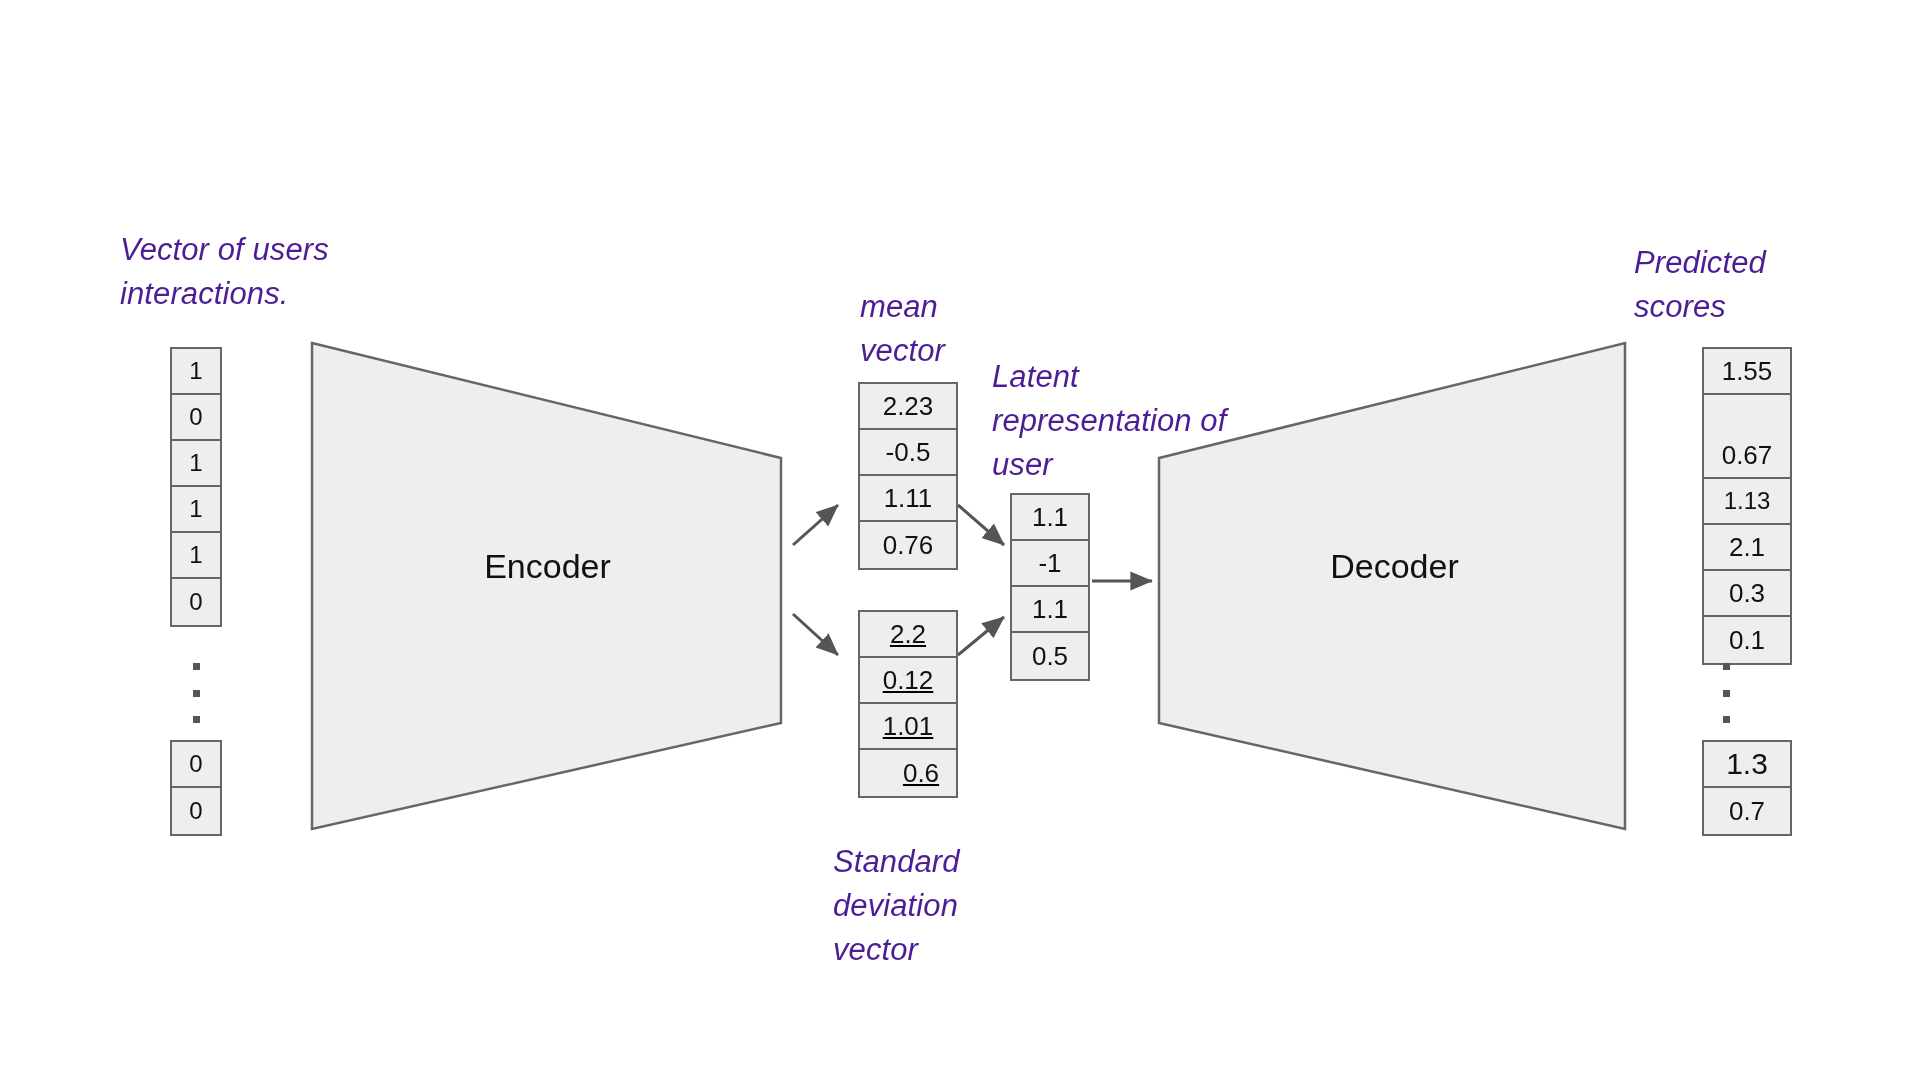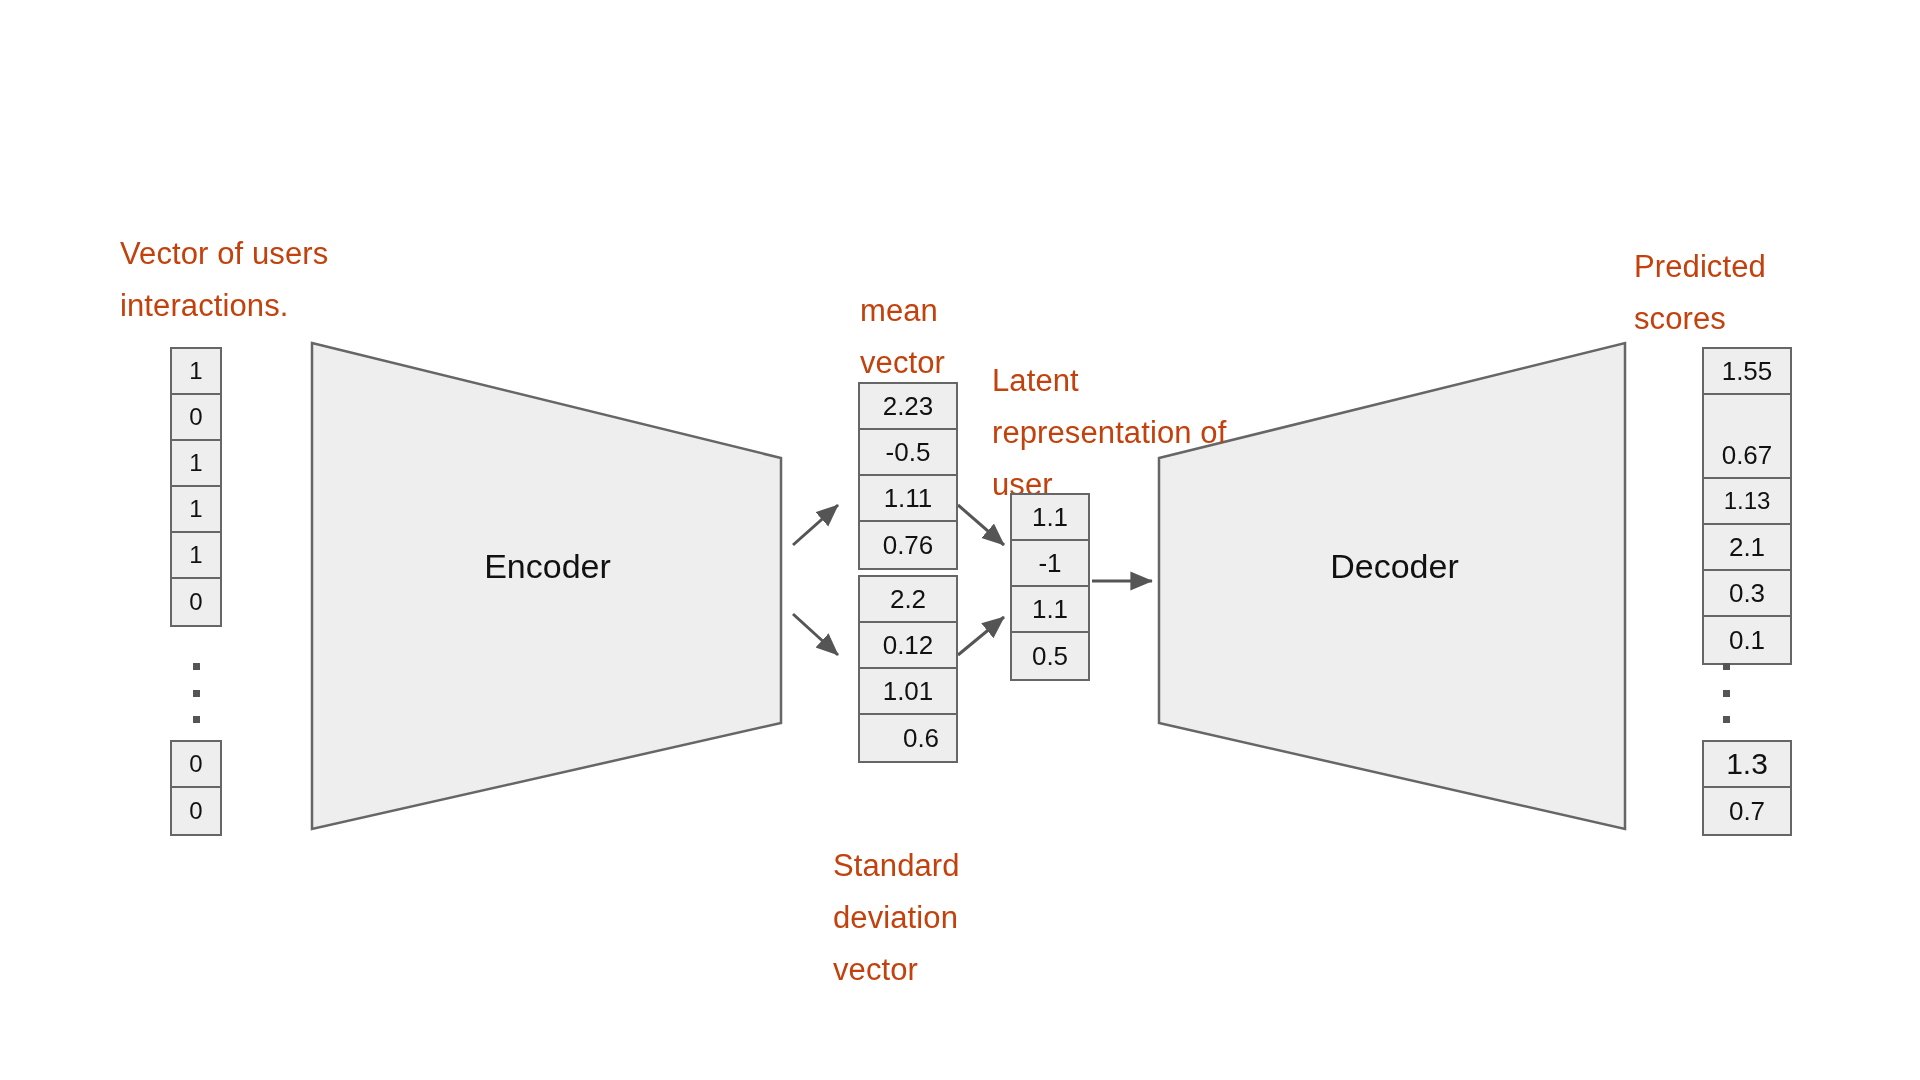--- a/index.html
+++ b/index.html
@@ -24,24 +24,25 @@
   .svg-layer {
     position: absolute;
     left: 0; top: 0;
     width: 1920px;
     height: 1080px;
     pointer-events: none;
   }
   .caption {
     position: absolute;
     font-size: 31px;
-    line-height: 52px;
-    color: #c2410c;
+    line-height: 44px;
+    color: #4c1d95;
     white-space: pre-line;
     letter-spacing: 0.1px;
+    font-style: italic;
   }
   .vec {
     position: absolute;
     box-sizing: border-box;
     border: 2px solid #666666;
     background: #eeeeee;
   }
   .vec .cell {
     box-sizing: border-box;
     display: flex;
@@ -144,21 +145,21 @@
       <div class="cell" style="height: 46px; font-size: 24px;">0</div>
     </div>
 
   <div class="vec" id="vec-mean" style="left:858px; top:382px; width:100px;">
       <div class="cell" style="height: 46px; font-size: 26px;">2.23</div>
       <div class="cell" style="height: 46px; font-size: 26px;">-0.5</div>
       <div class="cell" style="height: 46px; font-size: 26px;">1.11</div>
       <div class="cell" style="height: 46px; font-size: 26px;">0.76</div>
     </div>
 
-  <div class="vec" id="vec-std" style="left:858px; top:575px; width:100px;">
+  <div class="vec" id="vec-std" style="left:858px; top:610px; width:100px;text-decoration:underline;">
       <div class="cell" style="height: 46px; font-size: 26px;">2.2</div>
       <div class="cell" style="height: 46px; font-size: 26px;">0.12</div>
       <div class="cell" style="height: 46px; font-size: 26px;">1.01</div>
       <div class="cell" style="height: 46px; font-size: 26px; padding-left: 26px;">0.6</div>
     </div>
 
   <div class="vec" id="vec-latent" style="left:1010px; top:493px; width:80px;">
       <div class="cell" style="height: 46px; font-size: 26px;">1.1</div>
       <div class="cell" style="height: 46px; font-size: 26px;">-1</div>
       <div class="cell" style="height: 46px; font-size: 26px;">1.1</div>

